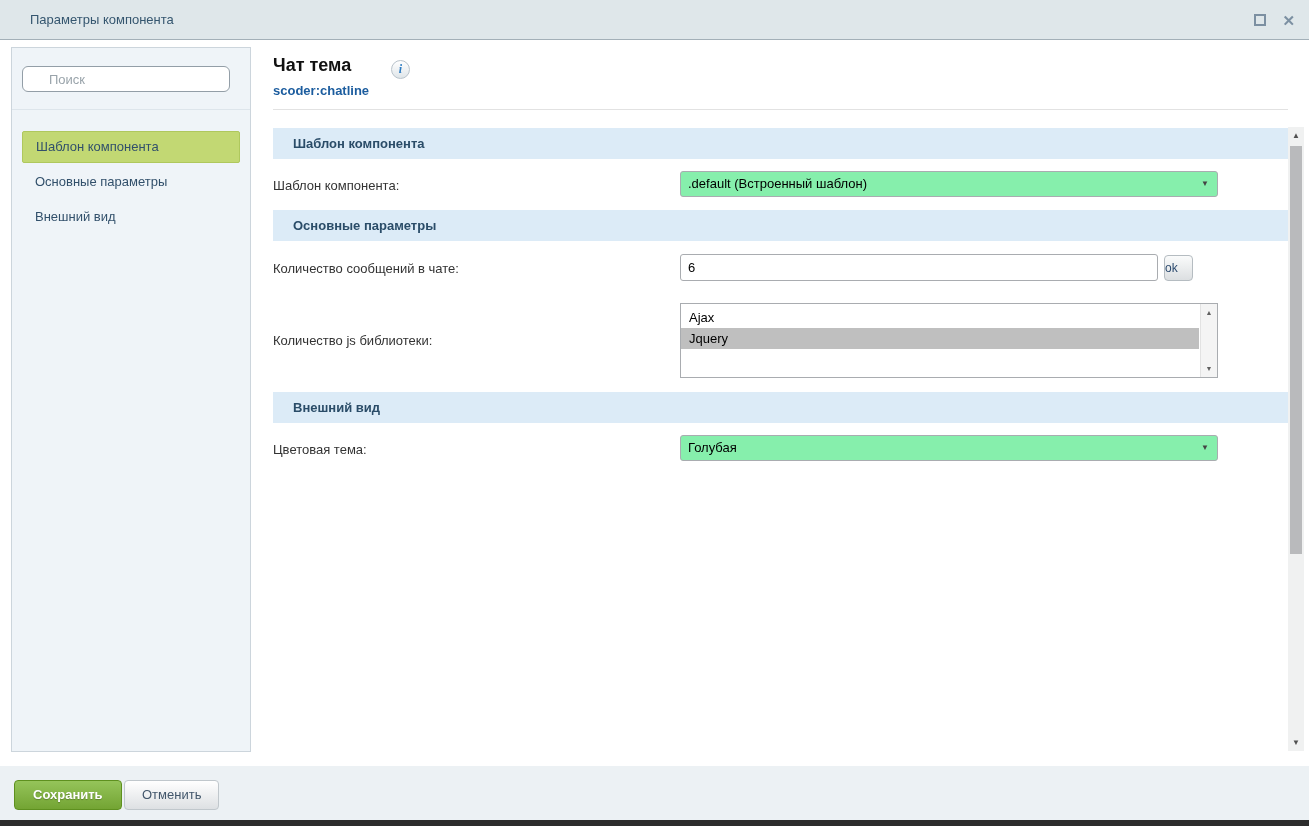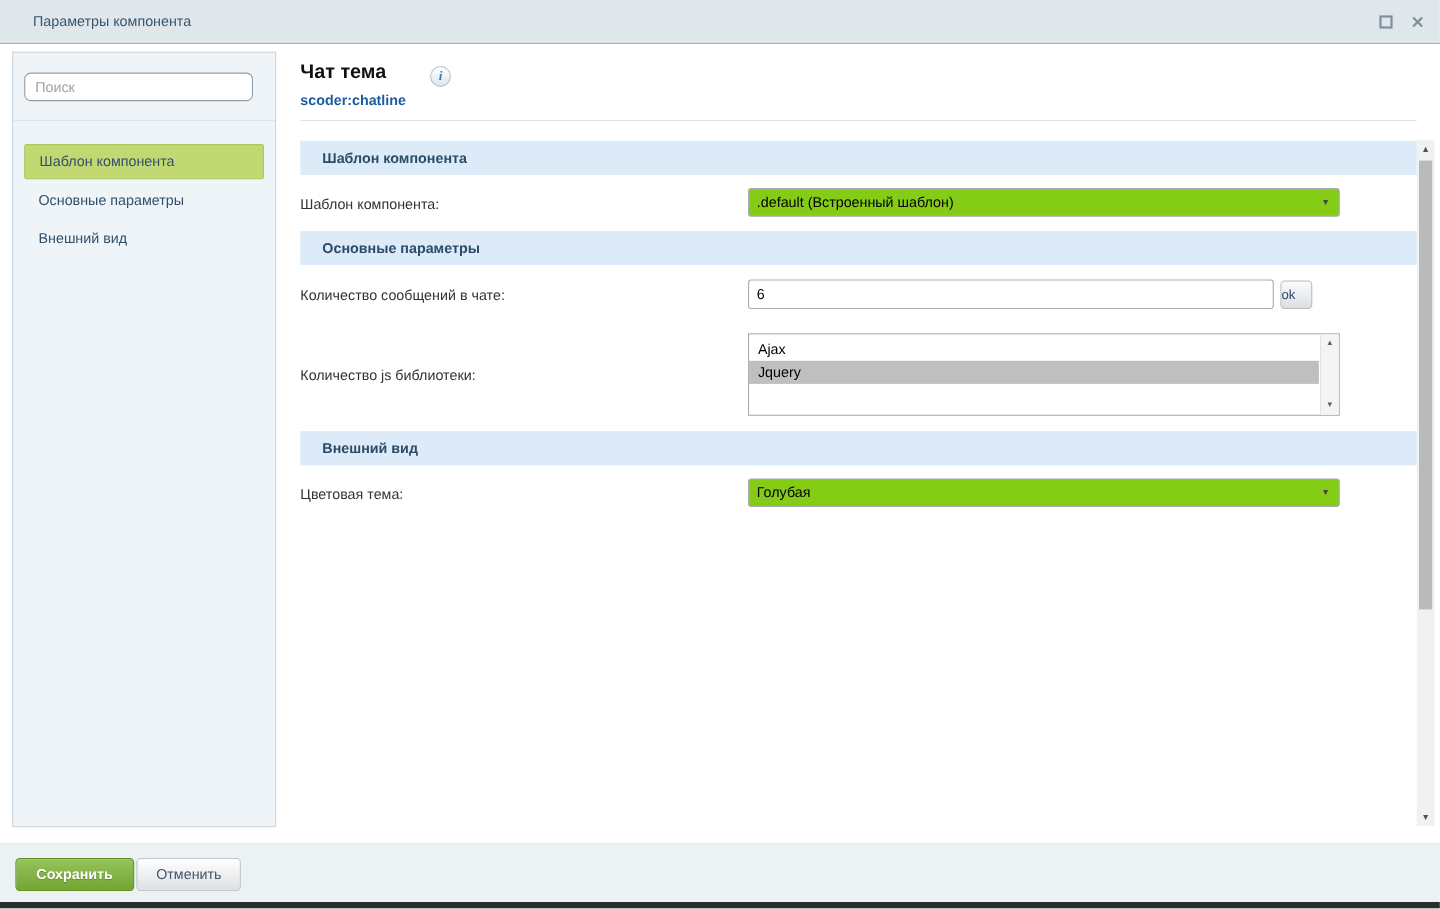--- a/index.html
+++ b/index.html
@@ -27,21 +27,21 @@
   .maximize-box { width:12px; height:12px; border:2px solid #7c90a2; display:inline-block; cursor:pointer; }
   .close-x { font-size:15px; color:#7c90a2; font-weight:bold; line-height:1; cursor:pointer; }
 
   
   .sidebar {
     position:absolute; left:11px; top:47px; width:240px; height:705px;
     background:#eff4f8; border:1px solid #ccd5dc;
   }
   .search-input {
     position:absolute; left:10px; top:18px; width:208px; height:26px;
-    border:1px solid #939ea7; border-radius:6px; padding:0 9px;
+    border:1px solid #939ea7; border-radius:6px; padding:0 26px;
     font-size:13px; color:#333; background:#fff; font-family:inherit; outline:none;
   }
   .search-input::placeholder { color:#9aa4ab; }
   .sidebar-divider { position:absolute; left:0; top:61px; width:100%; height:1px; background:#dde5eb; }
   .menu { position:absolute; left:10px; right:10px; top:83px; }
   .menu-item {
     height:32px; line-height:32px; padding-left:13px; margin-bottom:3px;
     font-size:13px; color:#32506b; cursor:pointer; border-radius:2px;
   }
   .menu-item.active { background:#c2d873; border:1px solid #afc85d; line-height:30px; }
@@ -71,21 +71,21 @@
     position:absolute; left:273px; width:399px; text-align:left;
     font-size:13px; color:#333;
   }
   #label-template { top:178px; }
   #label-count    { top:261px; }
   #label-libs     { top:333px; }
   #label-theme    { top:442px; }
 
   .select-box {
     position:absolute; left:680px; width:538px; height:26px;
-    border:1px solid #a9acb0; border-radius:3px; background:#84cc16; cursor:pointer;
+    border:1px solid #a9acb0; border-radius:3px; background:#86efac; cursor:pointer;
   }
   #select-template { top:171px; }
   #select-theme    { top:435px; }
   .select-value { position:absolute; left:7px; top:0; line-height:24px; font-size:13px; color:#000; }
   .select-arrow { position:absolute; right:8px; top:0; line-height:24px; font-size:8px; color:#444; }
 
   .text-input {
     position:absolute; left:680px; top:254px; width:478px; height:27px;
     border:1px solid #a9acb0; border-radius:3px; padding:0 7px;
     font-size:13px; color:#000; background:#fff; font-family:inherit; outline:none;

